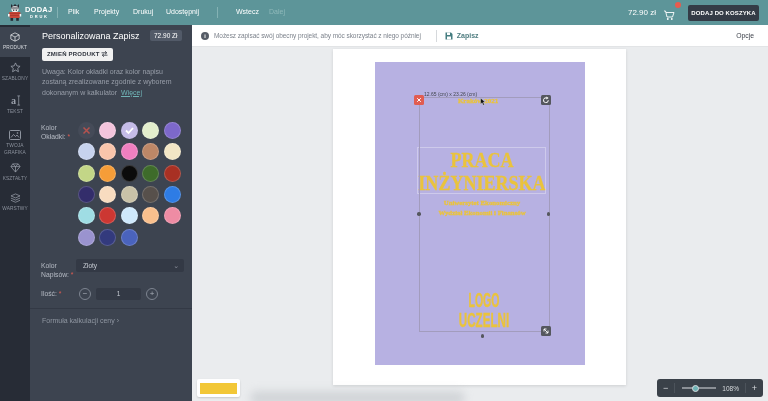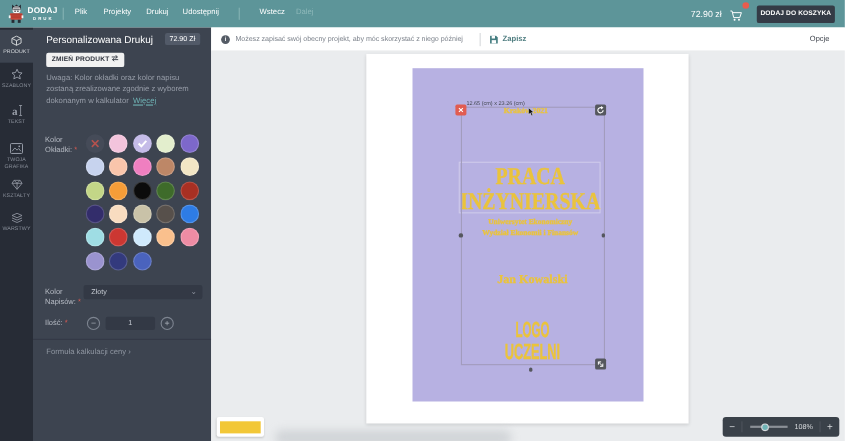--- a/index.html
+++ b/index.html
@@ -154,21 +154,21 @@
   <div class="railitem" style="top:168px;">
     <svg width="11" height="10" viewBox="0 0 12 11">
         <path d="M6 1 L11 3.2 L6 5.4 L1 3.2 Z" stroke="#9aa0ab" stroke-width="0.8" fill="none"></path>
         <path d="M1 5.6 L6 7.8 L11 5.6 M1 8 L6 10.2 L11 8" stroke="#9aa0ab" stroke-width="0.8" fill="none"></path>
       </svg>
     <div class="lbl">WARSTWY</div>
   </div>
 </div>
 
 <div class="panel">
-  <div class="ptitle">Personalizowana Drukuj</div>
+  <div class="ptitle">Personalizowana Zapisz</div>
   <div class="pbadge">72.90 Zł</div>
   <div class="pbtn">ZMIEŃ PRODUKT <svg width="7" height="6" viewBox="0 0 7 6" style="vertical-align:-0.5px;">
         <path d="M0.5 1.8 H5.5 M4 0.2 L5.8 1.8 L4 3.2" stroke="#2e333d" stroke-width="0.8" fill="none"></path>
         <path d="M6.5 4.2 H1.5 M3 2.8 L1.2 4.2 L3 5.8" stroke="#2e333d" stroke-width="0.8" fill="none"></path>
       </svg></div>
   <div class="para">Uwaga: Kolor okładki oraz kolor napisu zostaną zrealizowane zgodnie z wyborem dokonanym w kalkulator&nbsp; <a>Więcej</a></div>
   <div class="klabel" style="left:11px; top:98px;">Kolor<br>Okładki: <span class="req">*</span></div>
   <div class="swgrid" id="swgrid">
   <div class="sw" style="left:0.0px;top:0.0px;background:#454b58;"><svg width="17" height="17" viewBox="0 0 17 17">
           <path d="M5.5 5.5 L11.5 11.5 M11.5 5.5 L5.5 11.5" stroke="#b5524e" stroke-width="1.5"></path>
@@ -226,21 +226,20 @@
     <div class="zapisz">Zapisz</div>
     <div class="opcje">Opcje</div>
   </div>
   <div class="canvas">
     <div class="paper">
       <div class="cover"></div>
     </div>
     <div class="gold krak"><span>Kraków 2021</span></div>
     <div class="gold title1">PRACA<br>INŻYNIERSKA</div>
     <div class="gold sub1">Uniwersytet Ekonomiczny<br>Wydział Ekonomii i Finansów</div>
-    <div class="gold name">Jan Kowalski</div>
     <div class="lg lg1">LOGO</div>
     <div class="lg lg2">UCZELNI</div>
     <div style="position:absolute; left:225px; top:100.3px; width:129.3px; height:47px; border:1px solid rgba(255,255,255,0.33);"></div>
     <div class="selbox"></div>
     <div class="dimlbl">12.65 (cm) x 23.26 (cm)</div>
     <div class="selbtn xbtn">
       <svg width="10" height="10" viewBox="0 0 10 10">
           <path d="M3.2 3.2 L6.8 6.8 M6.8 3.2 L3.2 6.8" stroke="#fff" stroke-width="1"></path>
         </svg>
     </div>

